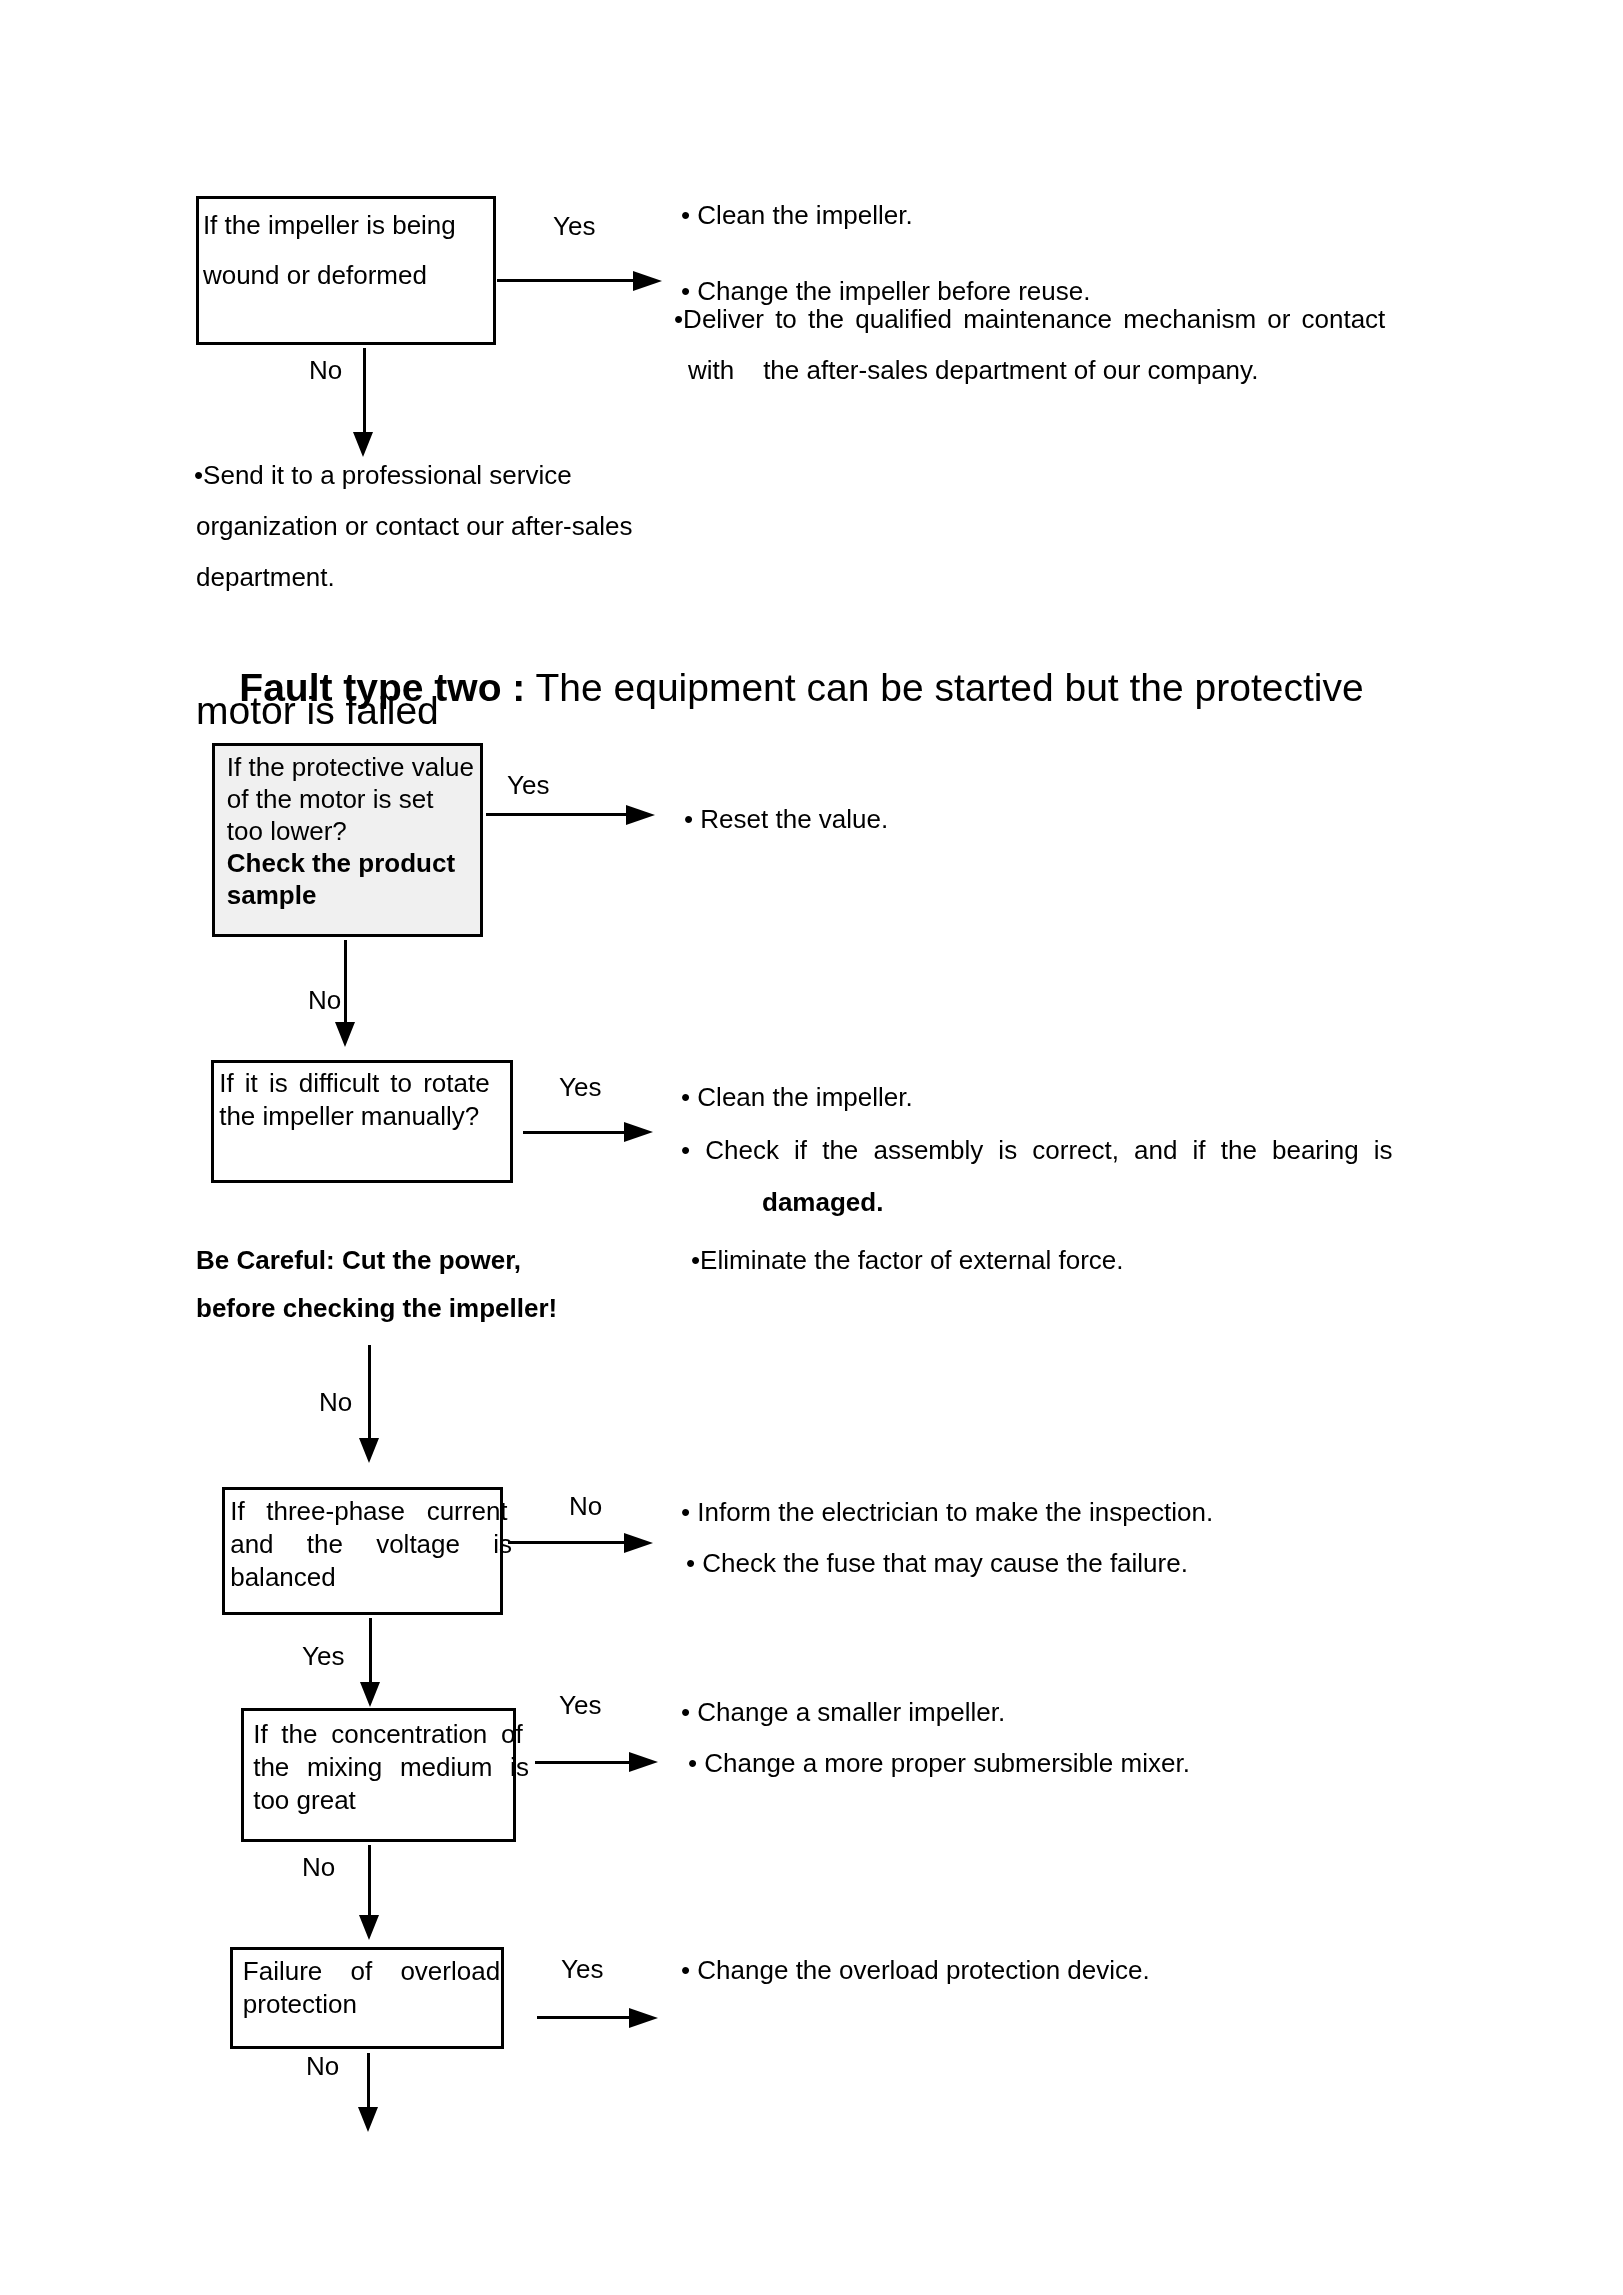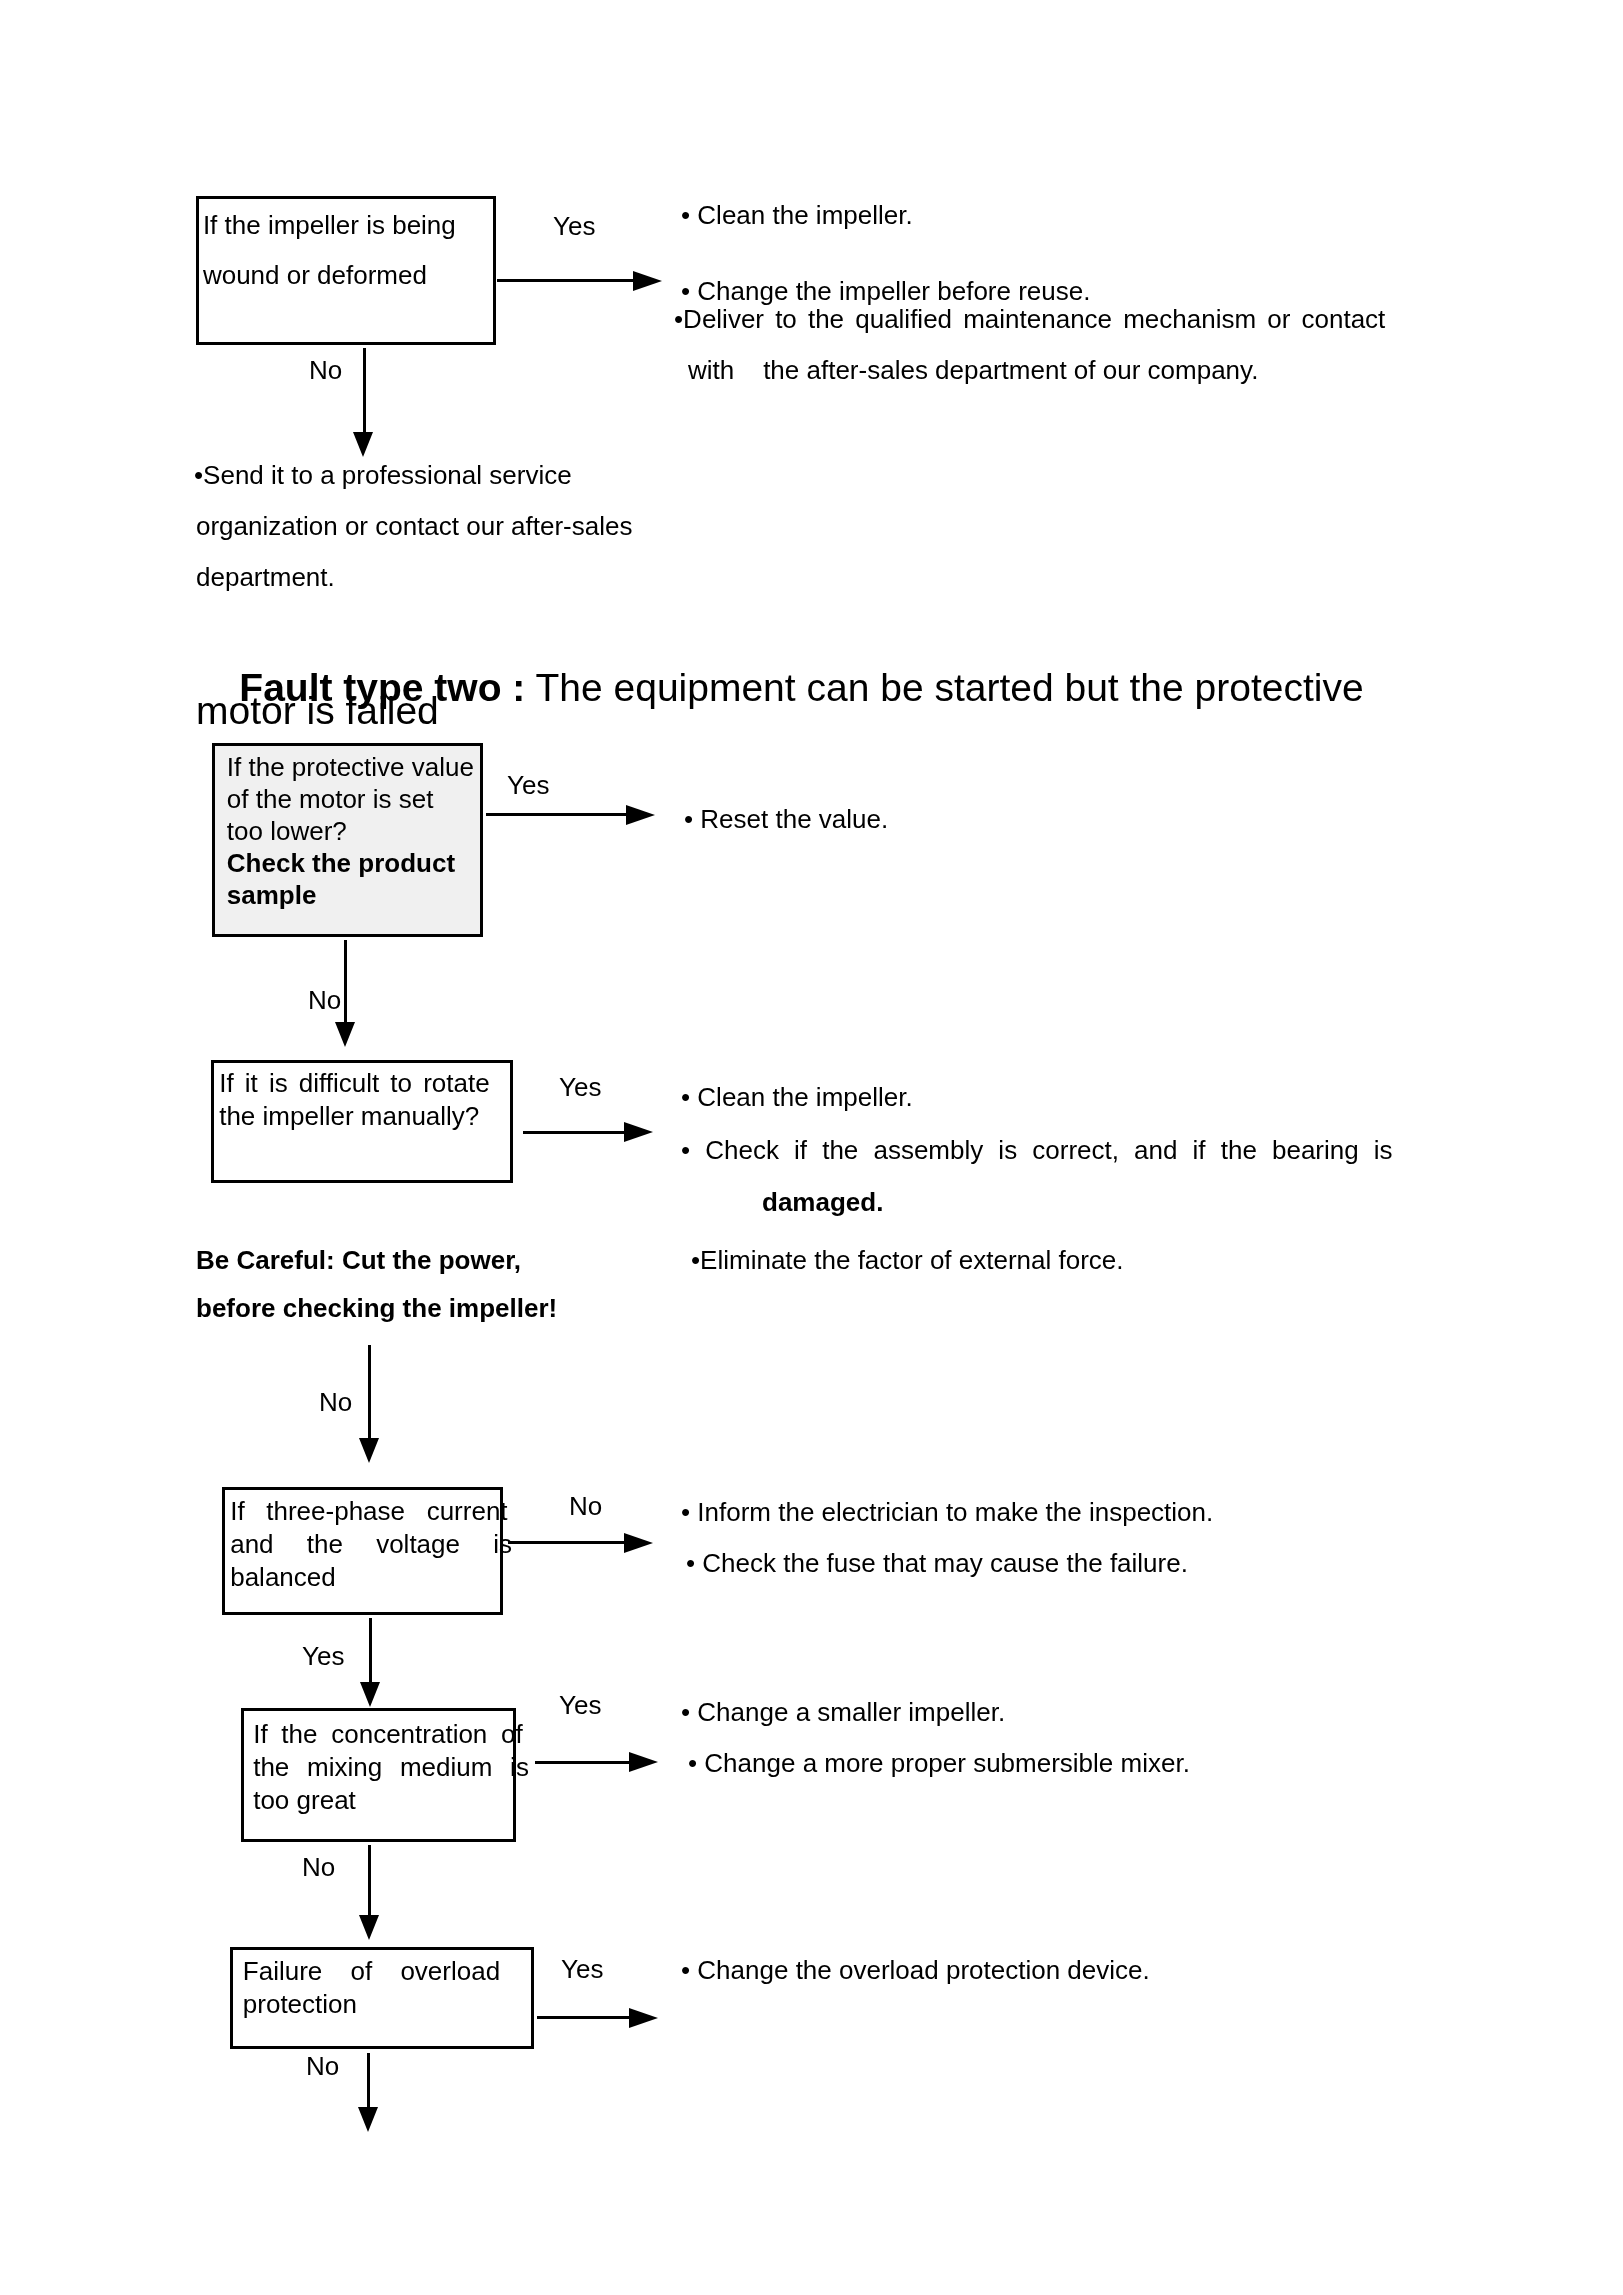--- a/index.html
+++ b/index.html
@@ -145,21 +145,21 @@
   <div class="hline" style="left:535px;top:1761px;width:96px;"></div>
   <div class="ah-right" style="left:629px;top:1752px;"></div>
 
   <span class="t" style="left:681px;top:1697px;">• Change a smaller impeller.</span>
   <span class="t" style="left:688px;top:1748px;">• Change a more proper submersible mixer.</span>
 
   <span class="t" style="left:302px;top:1852px;">No</span>
   <div class="vline" style="left:368px;top:1845px;height:71px;"></div>
   <div class="ah-down" style="left:359px;top:1915px;"></div>
 
-  <div class="box" style="left:230px;top:1947px;width:304px;height:102px;padding:5.2px 6.5px 0 9.8px;line-height:33px;">
+  <div class="box" style="left:230px;top:1947px;width:274px;height:102px;padding:5.2px 6.5px 0 9.8px;line-height:33px;">
     <span class="bl" style="word-spacing:21px;">Failure of overload</span>
     <span class="bl">protection</span>
   </div>
 
   <span class="t" style="left:561px;top:1954px;">Yes</span>
   <div class="hline" style="left:537px;top:2016px;width:94px;"></div>
   <div class="ah-right" style="left:629px;top:2008px;"></div>
   <span class="t" style="left:681px;top:1955px;">• Change the overload protection device.</span>
 
   <span class="t" style="left:306px;top:2051px;">No</span>

